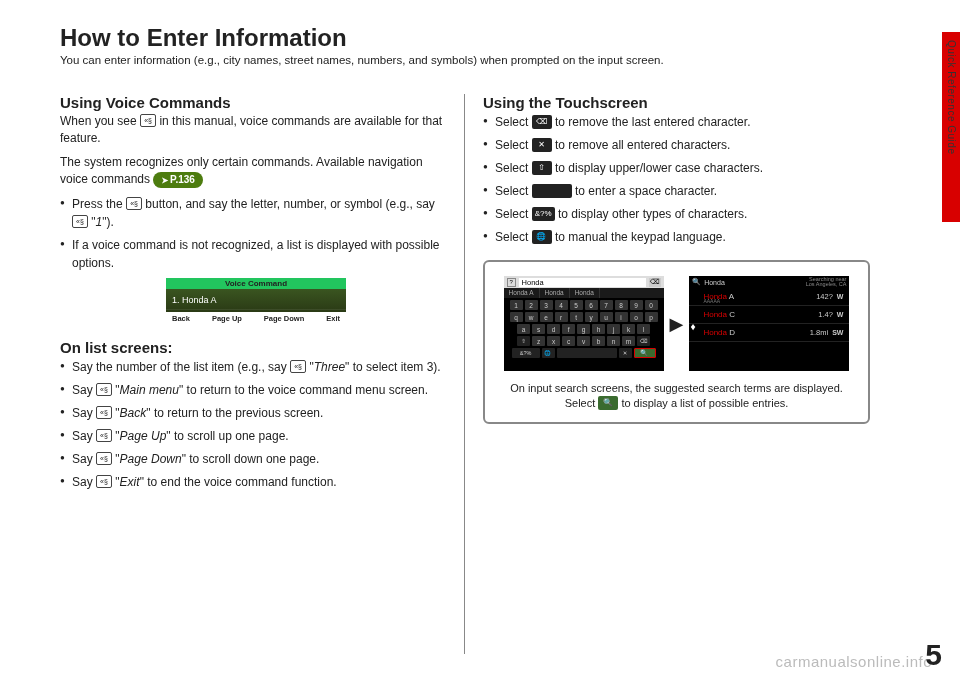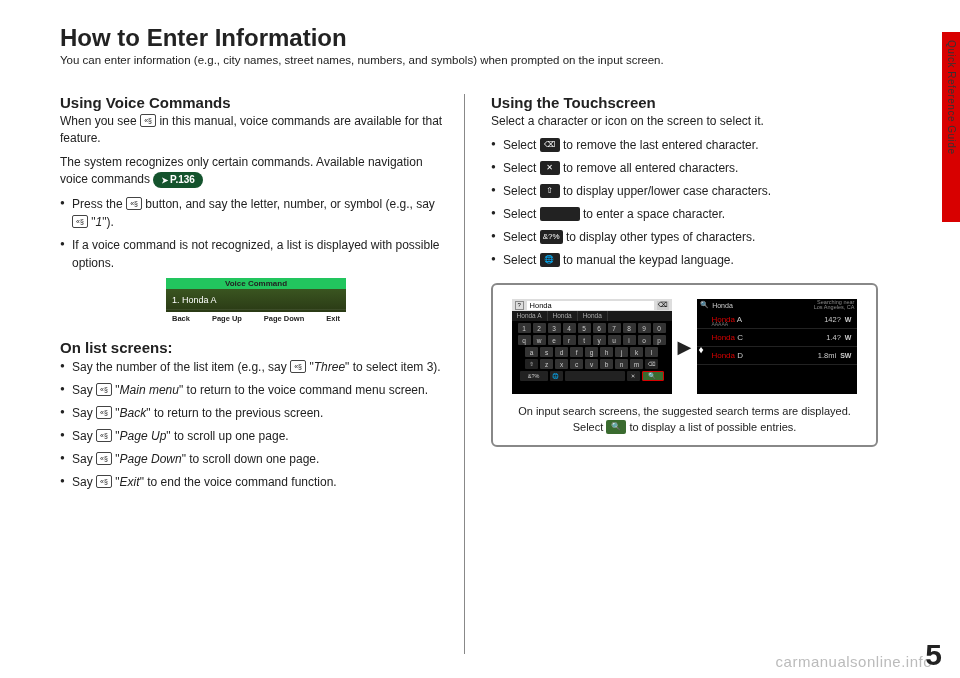--- a/index.html
+++ b/index.html
@@ -59,21 +59,21 @@
       font-weight: bold;
       margin-bottom: 2px;
     }
     .subtitle {
       font-size: 11.5px;
       margin-bottom: 28px;
       color: #222;
     }
     .columns {
       display: flex;
-      gap: 8px;
+      gap: 0;
       flex: 1;
     }
     .col {
       width: 405px;
     }
     .col-left { padding-right: 12px; border-right: 1px solid #888; }
     .col-right { padding-left: 18px; }
     .h2 {
       font-size: 15px;
       font-weight: bold;
@@ -110,21 +110,21 @@
       font-size: 8px;
       vertical-align: middle;
       line-height: 1;
       position: relative;
       top: -1px;
       background: #fff;
     }
     .icon-mic::before { content: "«§"; font-size: 7px; }
     .pageref {
       display: inline-block;
-      background: #14532d;
+      background: #4d7c0f;
       color: #fff;
       border-radius: 10px;
       padding: 1px 8px;
       font-size: 10px;
       font-weight: bold;
       vertical-align: middle;
     }
     .pageref::before { content: "➤"; font-size: 8px; margin-right: 2px; }
     .italic { font-style: italic; }
     
@@ -350,21 +350,20 @@
           <span>Say </span><span class="icon-mic"></span><span> "</span><span class="italic">Page Down</span><span>" to scroll down one page.</span>
         </li>
         <li>
           <span>Say </span><span class="icon-mic"></span><span> "</span><span class="italic">Exit</span><span>" to end the voice command function.</span>
         </li>
       </ul>
     </div>
 
     <div class="col col-right">
       <div class="h2">Using the Touchscreen</div>
-      <p class="para">Select a character or icon on the screen to select it.</p>
       <ul class="bullet-list">
         <li>
           <span>Select </span><span class="ts-icon">⌫</span><span> to remove the last entered character.</span>
         </li>
         <li>
           <span>Select </span><span class="ts-icon">✕</span><span> to remove all entered characters.</span>
         </li>
         <li>
           <span>Select </span><span class="ts-icon">⇧</span><span> to display upper/lower case characters.</span>
         </li>

